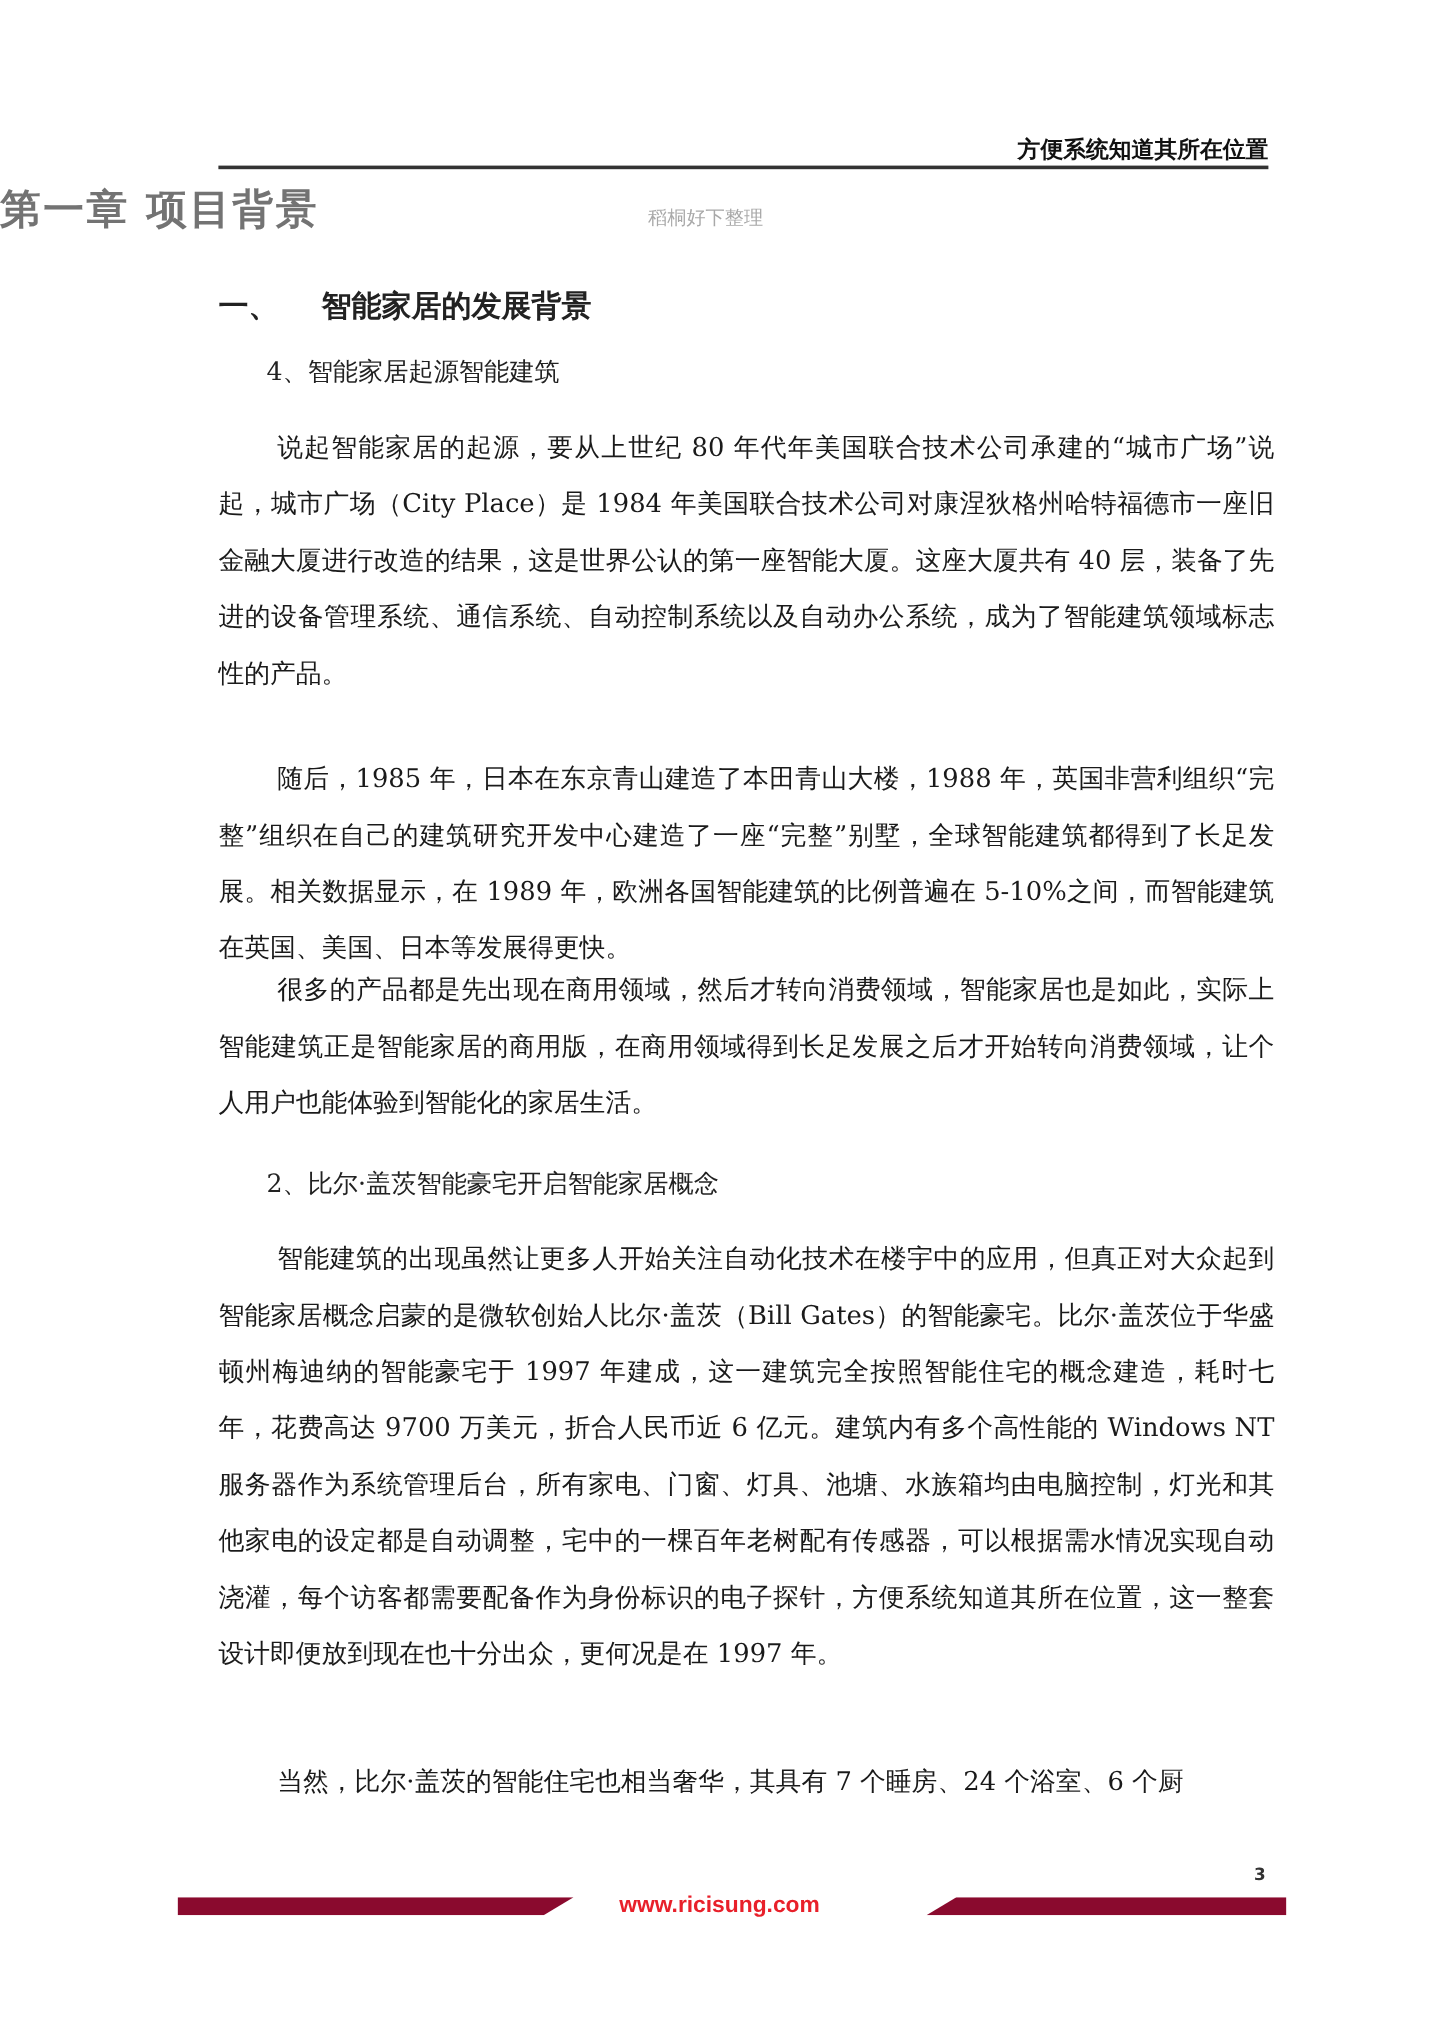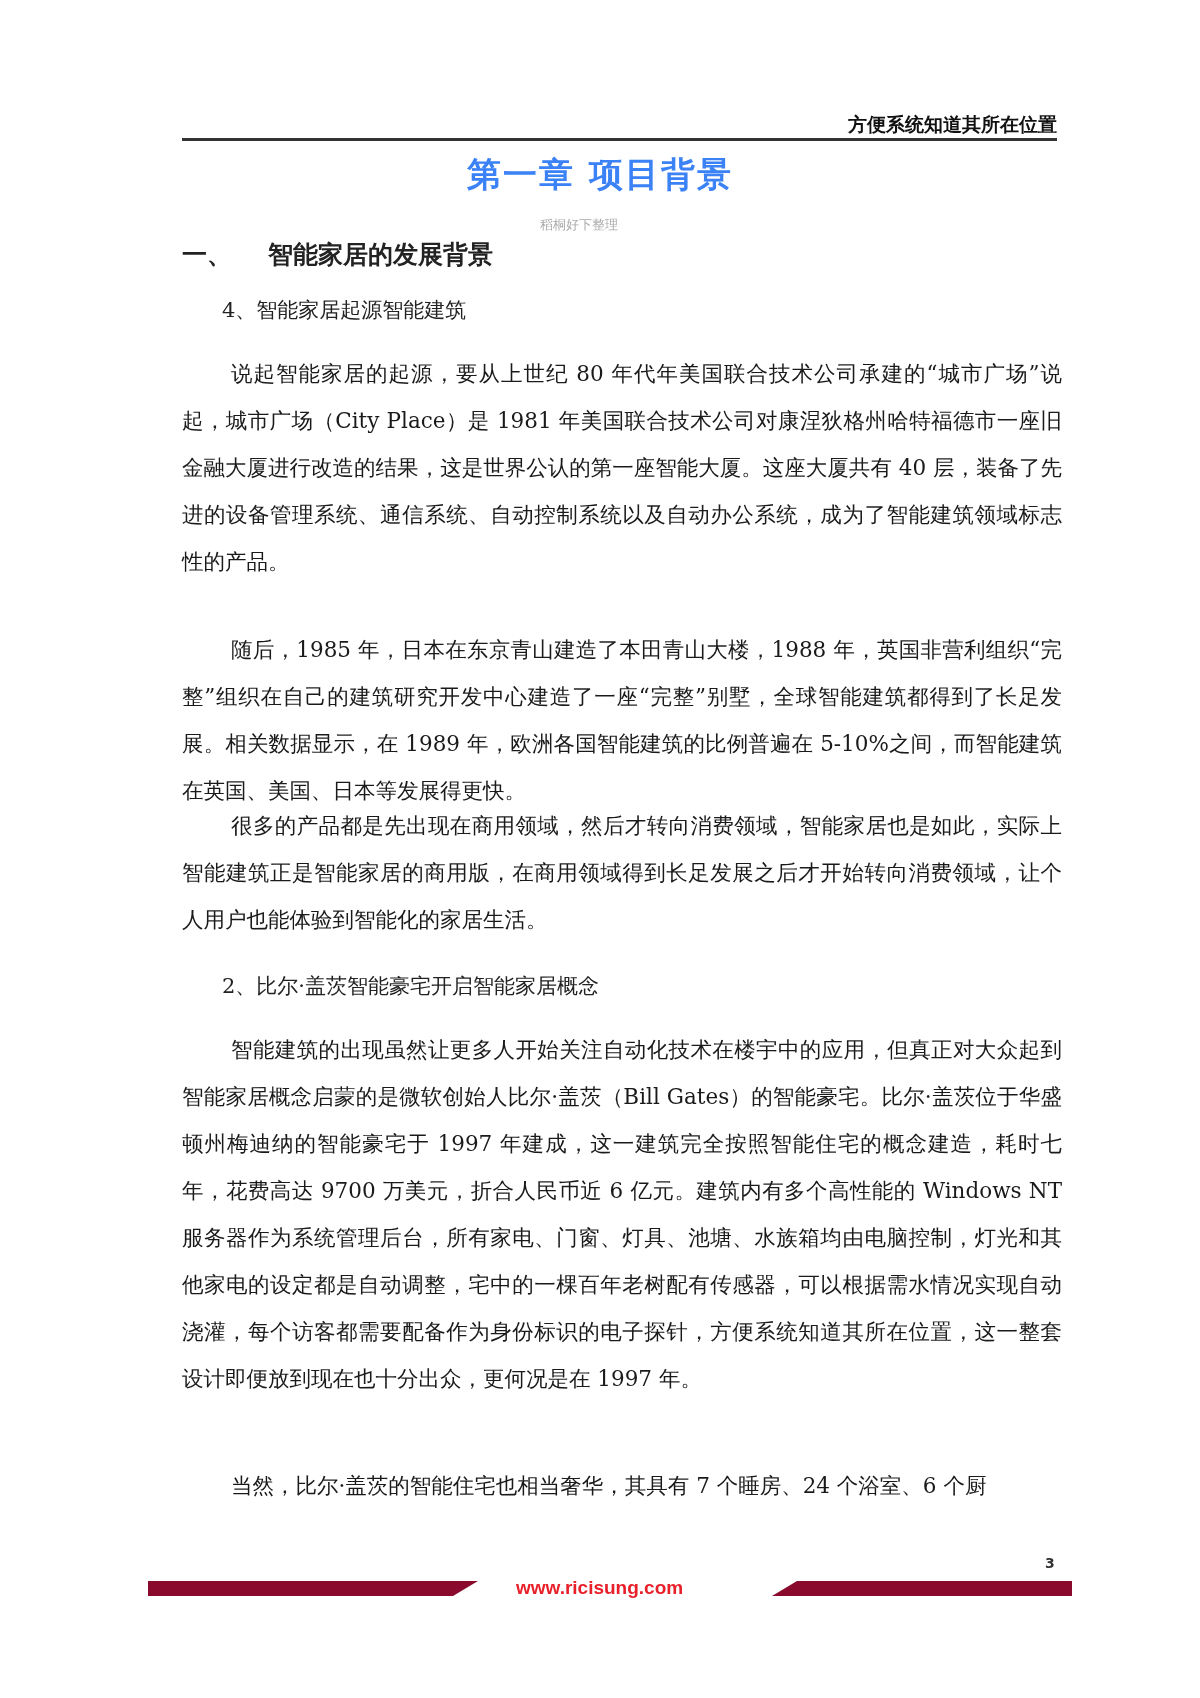--- a/index.html
+++ b/index.html
@@ -9,28 +9,28 @@
   }
   .company {
     position: absolute; right: 143px; top: 112px;
     font-family: "DejaVu Sans", "Liberation Sans", sans-serif;
     font-size: 19px; font-weight: bold; color: #111; letter-spacing: 0px;
   }
   .header-rule {
     position: absolute; left: 182px; width: 875px; top: 138px; height: 3px; background: #333;
   }
   .chapter-title {
-    position: absolute; left: 0; width: 1200px; top: 152px; text-align: center;
+    position: absolute; left: 0; width: 1200px; top: 152px; 
     font-family: "DejaVu Sans", "Liberation Sans", sans-serif;
-    font-size: 34px; font-weight: bold; color: #3b82f6; letter-spacing: 2px;
+    font-size: 34px; font-weight: bold; color: #737373; letter-spacing: 2px;
   }
   .watermark {
     position: absolute; left: 540px; top: 172px;
     font-family: "DejaVu Sans", "Liberation Sans", sans-serif;
-    font-size: 13px; color: #9a9a9a; opacity: 0.85; margin-top: 44px;
+    font-size: 16px; color: #9a9a9a; opacity: 0.85;
   }
   .section-heading {
     position: absolute; left: 182px; top: 238px;
     font-family: Liberation Mono, monospace;
     font-size: 25px; font-weight: bold; color: #222;
   }
   .section-heading .num { display: inline-block; width: 86px; }
   .subsection {
     position: absolute; left: 222px; font-size: 21px; color: #222;
   }
@@ -60,21 +60,21 @@
 
 <div class="chapter-title">第一章  项目背景</div>
 <div class="watermark">稻桐好下整理</div>
 
 <div class="section-heading">
   <span class="num">一、</span><span>智能家居的发展背景</span>
 </div>
 
 <div class="subsection" style="top:296px;">4、智能家居起源智能建筑</div>
 
-<p class="para" style="top:350px;">说起智能家居的起源，要从上世纪 80 年代年美国联合技术公司承建的“城市广场”说起，城市广场（City Place）是 1981 年美国联合技术公司对康涅狄格州哈特福德市一座旧金融大厦进行改造的结果，这是世界公认的第一座智能大厦。这座大厦共有 40 层，装备了先进的设备管理系统、通信系统、自动控制系统以及自动办公系统，成为了智能建筑领域标志性的产品。</p>
+<p class="para" style="top:350px;">说起智能家居的起源，要从上世纪 80 年代年美国联合技术公司承建的“城市广场”说起，城市广场（City Place）是 1984 年美国联合技术公司对康涅狄格州哈特福德市一座旧金融大厦进行改造的结果，这是世界公认的第一座智能大厦。这座大厦共有 40 层，装备了先进的设备管理系统、通信系统、自动控制系统以及自动办公系统，成为了智能建筑领域标志性的产品。</p>
 <p class="para" style="top:626px;">随后，1985 年，日本在东京青山建造了本田青山大楼，1988 年，英国非营利组织“完整”组织在自己的建筑研究开发中心建造了一座“完整”别墅，全球智能建筑都得到了长足发展。相关数据显示，在 1989 年，欧洲各国智能建筑的比例普遍在 5-10%之间，而智能建筑在英国、美国、日本等发展得更快。</p>
 <p class="para" style="top:802px;">很多的产品都是先出现在商用领域，然后才转向消费领域，智能家居也是如此，实际上智能建筑正是智能家居的商用版，在商用领域得到长足发展之后才开始转向消费领域，让个人用户也能体验到智能化的家居生活。</p>
 
 <div class="subsection" style="top:972px;">2、比尔·盖茨智能豪宅开启智能家居概念</div>
 
 <p class="para" style="top:1026px;">智能建筑的出现虽然让更多人开始关注自动化技术在楼宇中的应用，但真正对大众起到智能家居概念启蒙的是微软创始人比尔·盖茨（Bill Gates）的智能豪宅。比尔·盖茨位于华盛顿州梅迪纳的智能豪宅于 1997 年建成，这一建筑完全按照智能住宅的概念建造，耗时七年，花费高达 9700 万美元，折合人民币近 6 亿元。建筑内有多个高性能的 Windows NT 服务器作为系统管理后台，所有家电、门窗、灯具、池塘、水族箱均由电脑控制，灯光和其他家电的设定都是自动调整，宅中的一棵百年老树配有传感器，可以根据需水情况实现自动浇灌，每个访客都需要配备作为身份标识的电子探针，方便系统知道其所在位置，这一整套设计即便放到现在也十分出众，更何况是在 1997 年。</p>
 <p class="para" style="top:1462px;">当然，比尔·盖茨的智能住宅也相当奢华，其具有 7 个睡房、24 个浴室、6 个厨</p>
 
 <div class="page-number">3</div>
 

